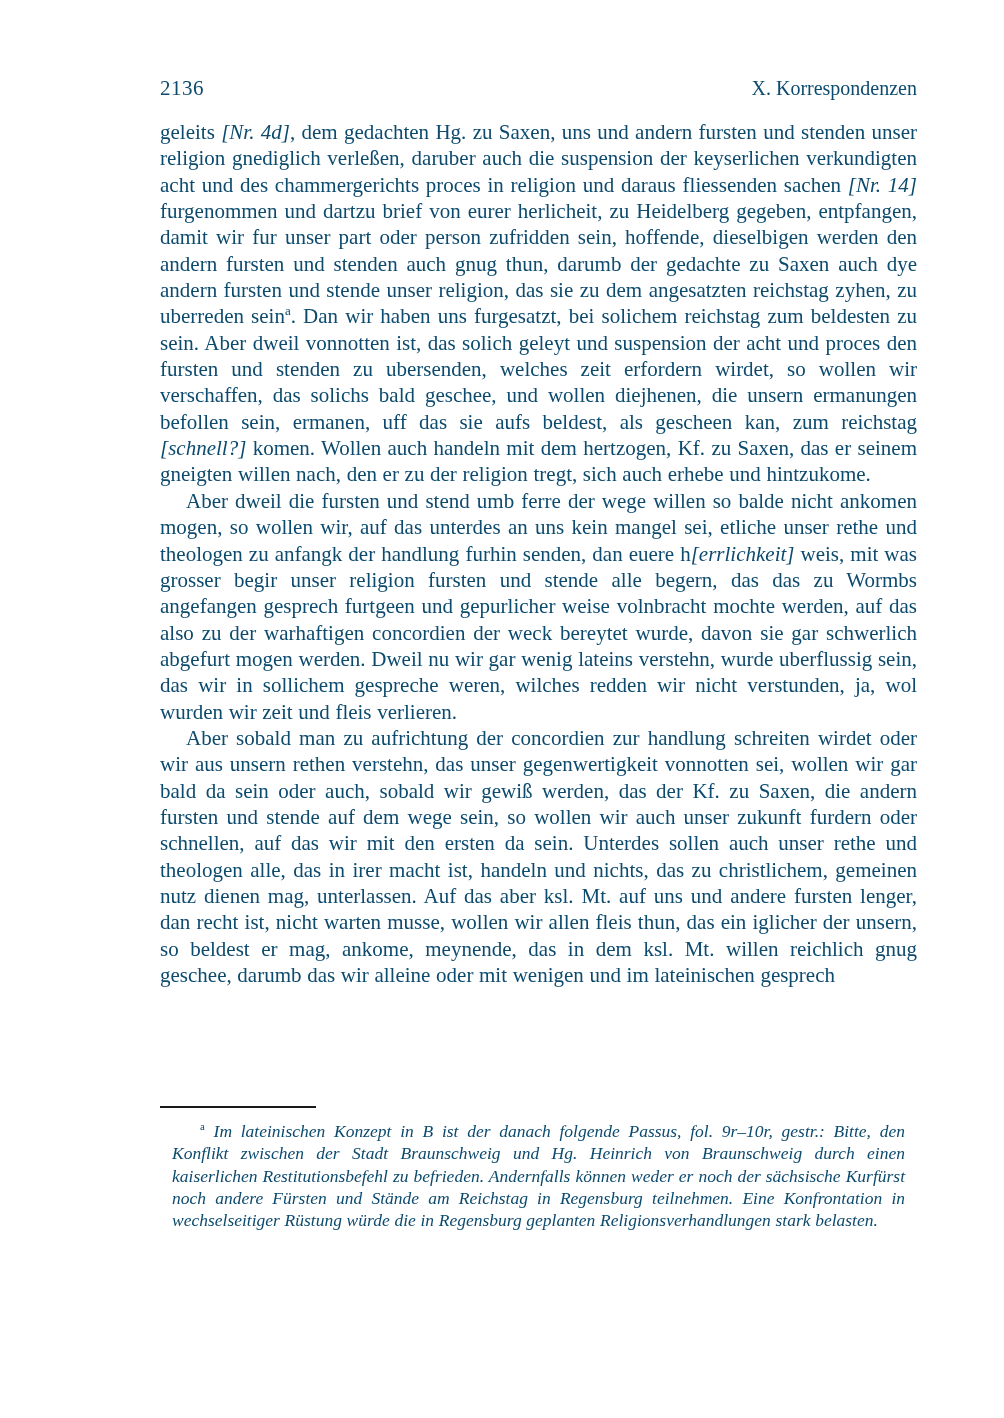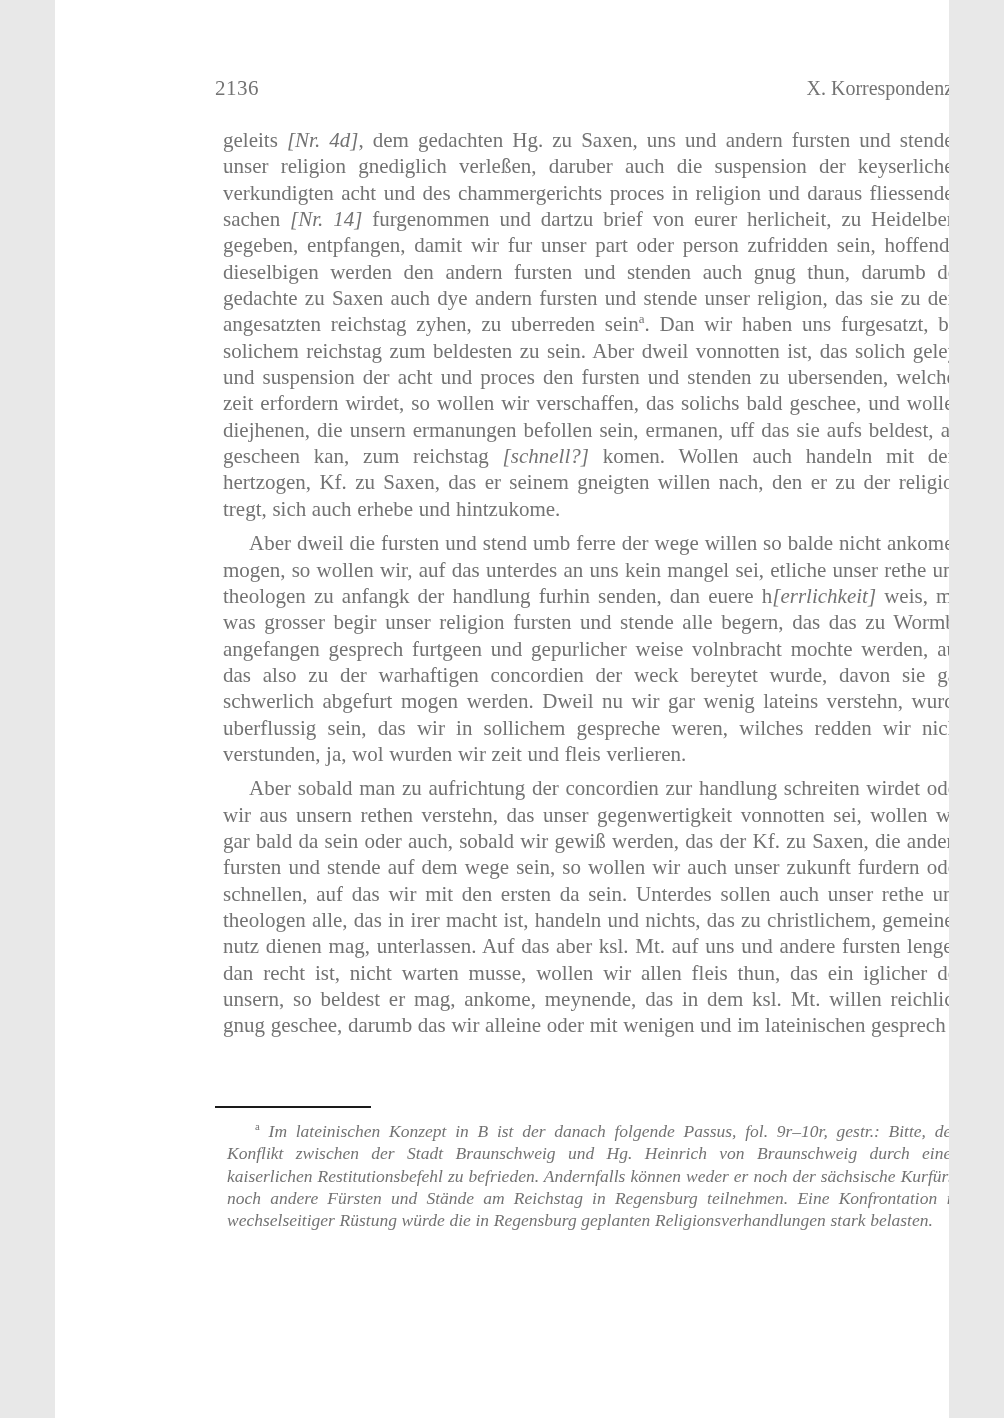--- a/index.html
+++ b/index.html
@@ -2,25 +2,25 @@
 <html><head>
 <meta charset="utf-8">
 <style>
   html, body {
     margin: 0;
     padding: 0;
     background: #e8e8e8;
   }
   .page {
     position: relative;
-    width: 894px;
+    width: 1004px;
     height: 1418px;
     margin: 0 auto;
     background: #ffffff;
-    color: #737373;
+    color: #0c4a6e;
     font-family: "Liberation Serif", serif;
     overflow: hidden;
   }
   .running-head {
     position: absolute;
     top: 76px;
     left: 160px;
     width: 757px;
     height: 28px;
   }
@@ -43,21 +43,21 @@
     position: absolute;
     top: 119px;
     left: 160px;
     width: 757px;
     font-size: 21px;
     line-height: 26.35px;
     text-align: justify;
     word-spacing: 0.4px;
   }
   .text-block p {
-    margin: 8px;
+    margin: 0;
     padding: 0;
   }
   .text-block p.indented {
     text-indent: 26px;
   }
   em {
     font-style: italic;
   }
   sup {
     font-size: 0.62em;

